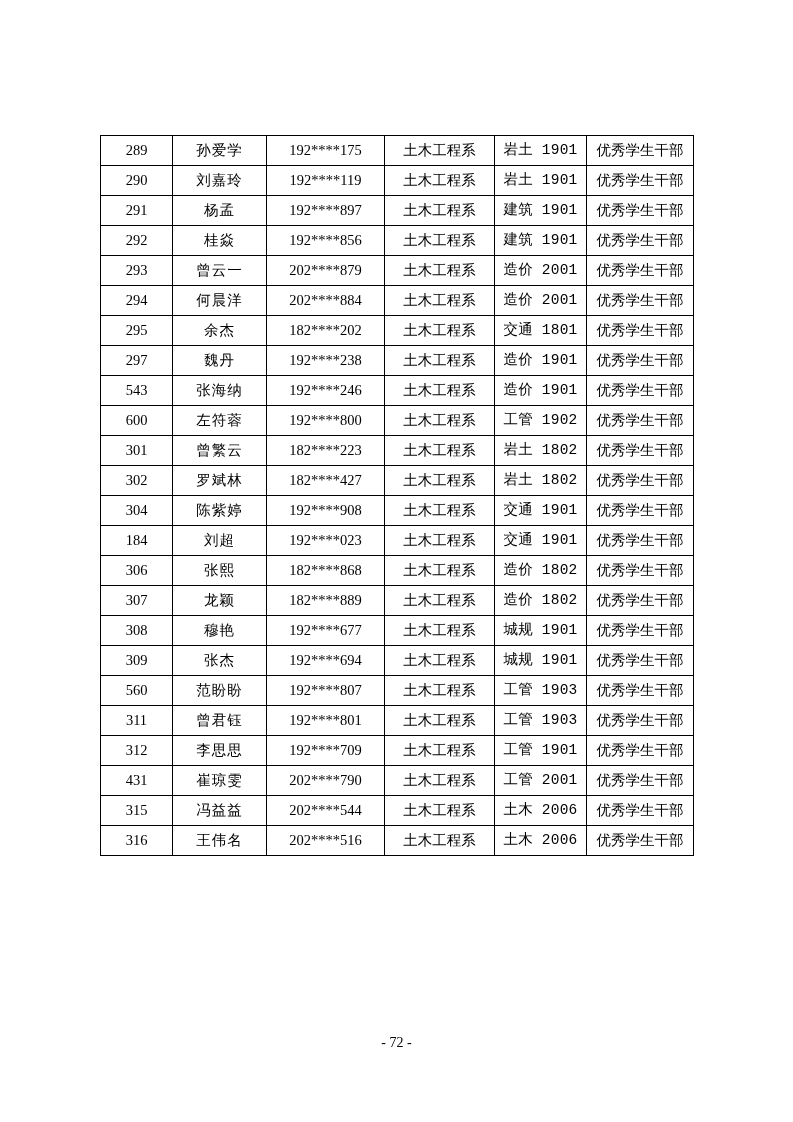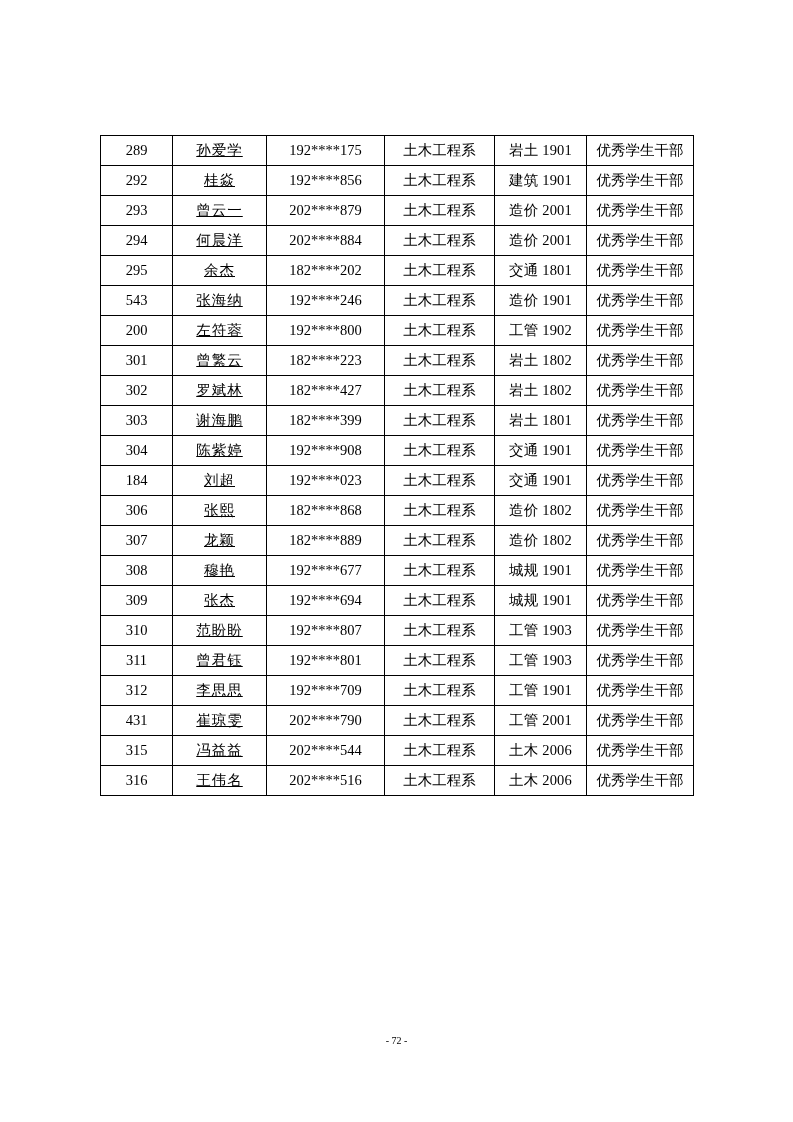--- a/index.html
+++ b/index.html
@@ -48,32 +48,32 @@
   col.c-phone { width: 118px; }
   col.c-dept  { width: 110px; }
   col.c-class { width: 92px; }
   col.c-honor { width: 107px; }
 
   .cell-no, .cell-phone {
     font-family: "Liberation Serif", "DejaVu Serif", serif;
   }
   .cell-name {
     letter-spacing: 1px;
-    text-decoration: underline;
   }
   .cell-class {
     letter-spacing: 0.2px;
+    font-family: Liberation Mono, monospace;
   }
   .footer {
     position: absolute;
     left: 0;
     top: 1035px;
     width: 793px;
     text-align: center;
-    font-size: 10px;
+    font-size: 14px;
     font-family: "Liberation Serif", "DejaVu Serif", serif;
   }
 </style>
 </head>
 <body>
 
 <div class="page">
 
   <div class="table-wrap">
     <table class="roster">
@@ -88,20 +88,36 @@
       <tbody>
           <tr>
             <td class="cell-no">289</td>
             <td class="cell-name">孙爱学</td>
             <td class="cell-phone">192****175</td>
             <td class="cell-dept">土木工程系</td>
             <td class="cell-class">岩土 1901</td>
             <td class="cell-honor">优秀学生干部</td>
           </tr>
           <tr>
+            <td class="cell-no">290</td>
+            <td class="cell-name">刘嘉玲</td>
+            <td class="cell-phone">192****119</td>
+            <td class="cell-dept">土木工程系</td>
+            <td class="cell-class">岩土 1901</td>
+            <td class="cell-honor">优秀学生干部</td>
+          </tr>
+          <tr>
+            <td class="cell-no">291</td>
+            <td class="cell-name">杨孟</td>
+            <td class="cell-phone">192****897</td>
+            <td class="cell-dept">土木工程系</td>
+            <td class="cell-class">建筑 1901</td>
+            <td class="cell-honor">优秀学生干部</td>
+          </tr>
+          <tr>
             <td class="cell-no">292</td>
             <td class="cell-name">桂焱</td>
             <td class="cell-phone">192****856</td>
             <td class="cell-dept">土木工程系</td>
             <td class="cell-class">建筑 1901</td>
             <td class="cell-honor">优秀学生干部</td>
           </tr>
           <tr>
             <td class="cell-no">293</td>
             <td class="cell-name">曾云一</td>
@@ -120,29 +136,37 @@
           </tr>
           <tr>
             <td class="cell-no">295</td>
             <td class="cell-name">余杰</td>
             <td class="cell-phone">182****202</td>
             <td class="cell-dept">土木工程系</td>
             <td class="cell-class">交通 1801</td>
             <td class="cell-honor">优秀学生干部</td>
           </tr>
           <tr>
+            <td class="cell-no">297</td>
+            <td class="cell-name">魏丹</td>
+            <td class="cell-phone">192****238</td>
+            <td class="cell-dept">土木工程系</td>
+            <td class="cell-class">造价 1901</td>
+            <td class="cell-honor">优秀学生干部</td>
+          </tr>
+          <tr>
             <td class="cell-no">543</td>
             <td class="cell-name">张海纳</td>
             <td class="cell-phone">192****246</td>
             <td class="cell-dept">土木工程系</td>
             <td class="cell-class">造价 1901</td>
             <td class="cell-honor">优秀学生干部</td>
           </tr>
           <tr>
-            <td class="cell-no">200</td>
+            <td class="cell-no">600</td>
             <td class="cell-name">左符蓉</td>
             <td class="cell-phone">192****800</td>
             <td class="cell-dept">土木工程系</td>
             <td class="cell-class">工管 1902</td>
             <td class="cell-honor">优秀学生干部</td>
           </tr>
           <tr>
             <td class="cell-no">301</td>
             <td class="cell-name">曾繁云</td>
             <td class="cell-phone">182****223</td>
@@ -152,28 +176,20 @@
           </tr>
           <tr>
             <td class="cell-no">302</td>
             <td class="cell-name">罗斌林</td>
             <td class="cell-phone">182****427</td>
             <td class="cell-dept">土木工程系</td>
             <td class="cell-class">岩土 1802</td>
             <td class="cell-honor">优秀学生干部</td>
           </tr>
           <tr>
-            <td class="cell-no">303</td>
-            <td class="cell-name">谢海鹏</td>
-            <td class="cell-phone">182****399</td>
-            <td class="cell-dept">土木工程系</td>
-            <td class="cell-class">岩土 1801</td>
-            <td class="cell-honor">优秀学生干部</td>
-          </tr>
-          <tr>
             <td class="cell-no">304</td>
             <td class="cell-name">陈紫婷</td>
             <td class="cell-phone">192****908</td>
             <td class="cell-dept">土木工程系</td>
             <td class="cell-class">交通 1901</td>
             <td class="cell-honor">优秀学生干部</td>
           </tr>
           <tr>
             <td class="cell-no">184</td>
             <td class="cell-name">刘超</td>
@@ -208,21 +224,21 @@
           </tr>
           <tr>
             <td class="cell-no">309</td>
             <td class="cell-name">张杰</td>
             <td class="cell-phone">192****694</td>
             <td class="cell-dept">土木工程系</td>
             <td class="cell-class">城规 1901</td>
             <td class="cell-honor">优秀学生干部</td>
           </tr>
           <tr>
-            <td class="cell-no">310</td>
+            <td class="cell-no">560</td>
             <td class="cell-name">范盼盼</td>
             <td class="cell-phone">192****807</td>
             <td class="cell-dept">土木工程系</td>
             <td class="cell-class">工管 1903</td>
             <td class="cell-honor">优秀学生干部</td>
           </tr>
           <tr>
             <td class="cell-no">311</td>
             <td class="cell-name">曾君钰</td>
             <td class="cell-phone">192****801</td>

